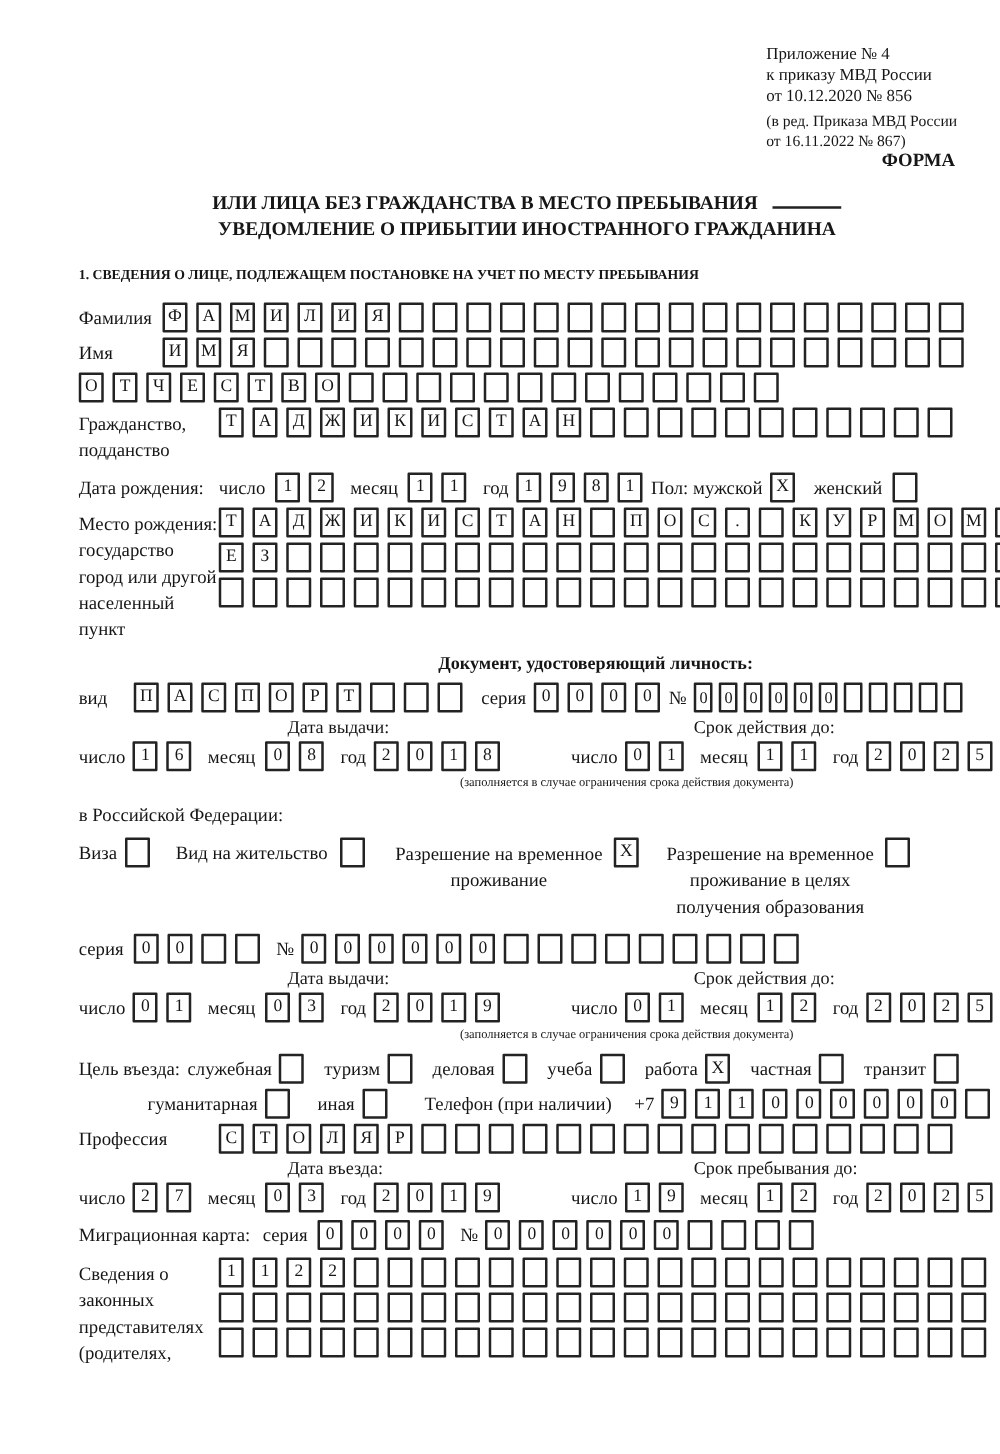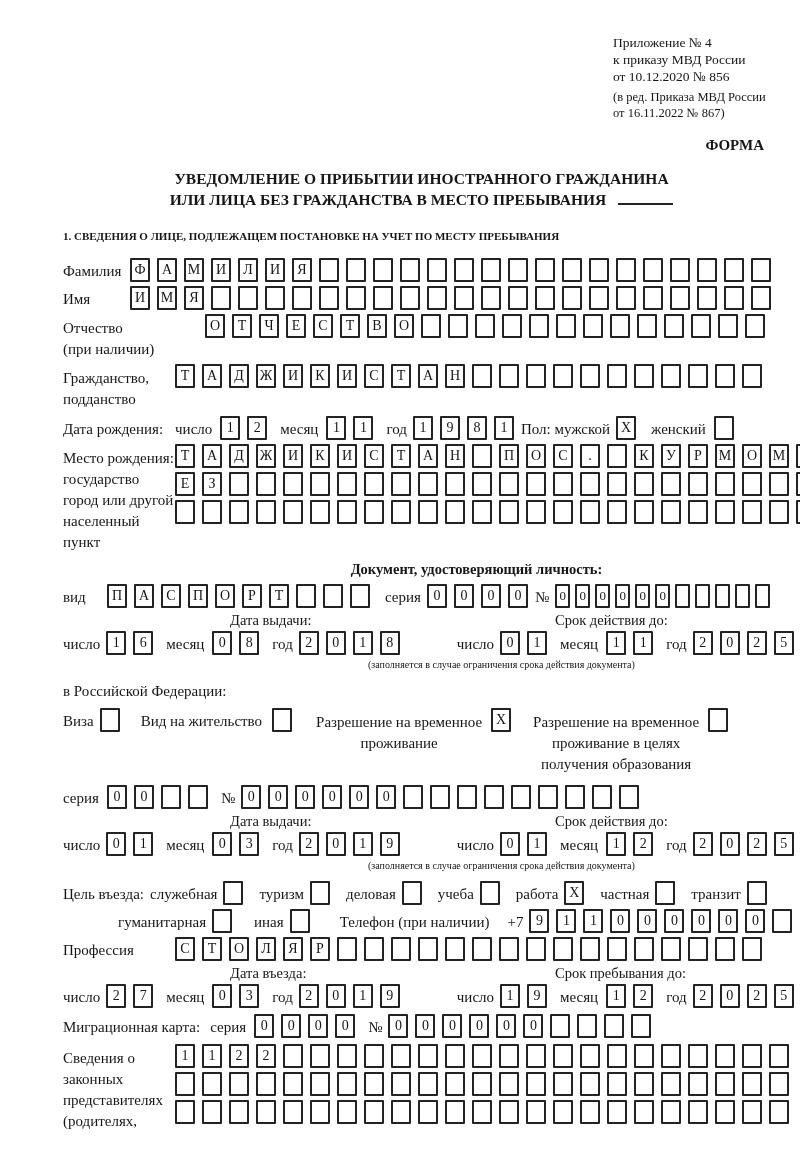--- a/index.html
+++ b/index.html
@@ -10,21 +10,21 @@
     font-family: "Liberation Serif", "DejaVu Serif", serif;
     font-size: 15px;
   }
   .page { padding: 34px 20px 0 63px; width: 800px; }
 
   
   .annex { width: 210px; margin-left: 550px; }
   .annex div { font-size: 13.5px; line-height: 17px; }
   .annex .small { font-size: 12.5px; line-height: 16px; }
   .annex .small.first { margin-top: 4px; }
-  .forma { text-align: right; padding-right: 16px; font-weight: bold; margin-top: 16px; font-size: 15px; }
+  .forma { text-align: right; padding-right: 16px; font-weight: bold; margin-top: 0; font-size: 15px; }
 
   
   .title { text-align: center; font-weight: bold; font-size: 15.5px; line-height: 21px; margin-top: 14px; }
   .u-line { display: inline-block; width: 55px; border-bottom: 2px solid #222; height: 14px; margin-left: 12px; }
   .sect { font-weight: bold; font-size: 11px; margin-top: 20px; margin-bottom: 16px; }
 
   
   .cells { display: inline-flex; flex: none; }
   .cell {
     display: inline-flex; flex: none; align-items: center; justify-content: center;
@@ -73,22 +73,22 @@
   <div class="annex">
     <div>Приложение № 4</div>
     <div>к приказу МВД России</div>
     <div>от 10.12.2020 № 856</div>
     <div class="small first">(в ред. Приказа МВД России</div>
     <div class="small">от 16.11.2022 № 867)</div>
   </div>
   <div class="forma">ФОРМА</div>
 
   <div class="title">
+    <div><span>ИЛИ ЛИЦА БЕЗ ГРАЖДАНСТВА В МЕСТО ПРЕБЫВАНИЯ</span><span class="u-line"></span></div>
     <div>УВЕДОМЛЕНИЕ О ПРИБЫТИИ ИНОСТРАННОГО ГРАЖДАНИНА</div>
-    <div><span>ИЛИ ЛИЦА БЕЗ ГРАЖДАНСТВА В МЕСТО ПРЕБЫВАНИЯ</span><span class="u-line"></span></div>
   </div>
 
   <div class="sect">1. СВЕДЕНИЯ О ЛИЦЕ, ПОДЛЕЖАЩЕМ ПОСТАНОВКЕ НА УЧЕТ ПО МЕСТУ ПРЕБЫВАНИЯ</div>
 
   <div class="row">
     <div class="lbl w67">Фамилия</div>
     <div class="cells">
         <span class="cell">Ф</span>
         <span class="cell">А</span>
         <span class="cell">М</span>
@@ -140,24 +140,20 @@
         <span class="cell"></span>
         <span class="cell"></span>
         <span class="cell"></span>
         <span class="cell"></span>
         <span class="cell"></span>
         <span class="cell"></span>
       </div>
   </div>
 
   <div class="row">
-    <div class="lbl2 w142">
-      <div>Отчество</div>
-      <div>(при наличии)</div>
-    </div>
     <div class="cells">
         <span class="cell">О</span>
         <span class="cell">Т</span>
         <span class="cell">Ч</span>
         <span class="cell">Е</span>
         <span class="cell">С</span>
         <span class="cell">Т</span>
         <span class="cell">В</span>
         <span class="cell">О</span>
         <span class="cell"></span>

